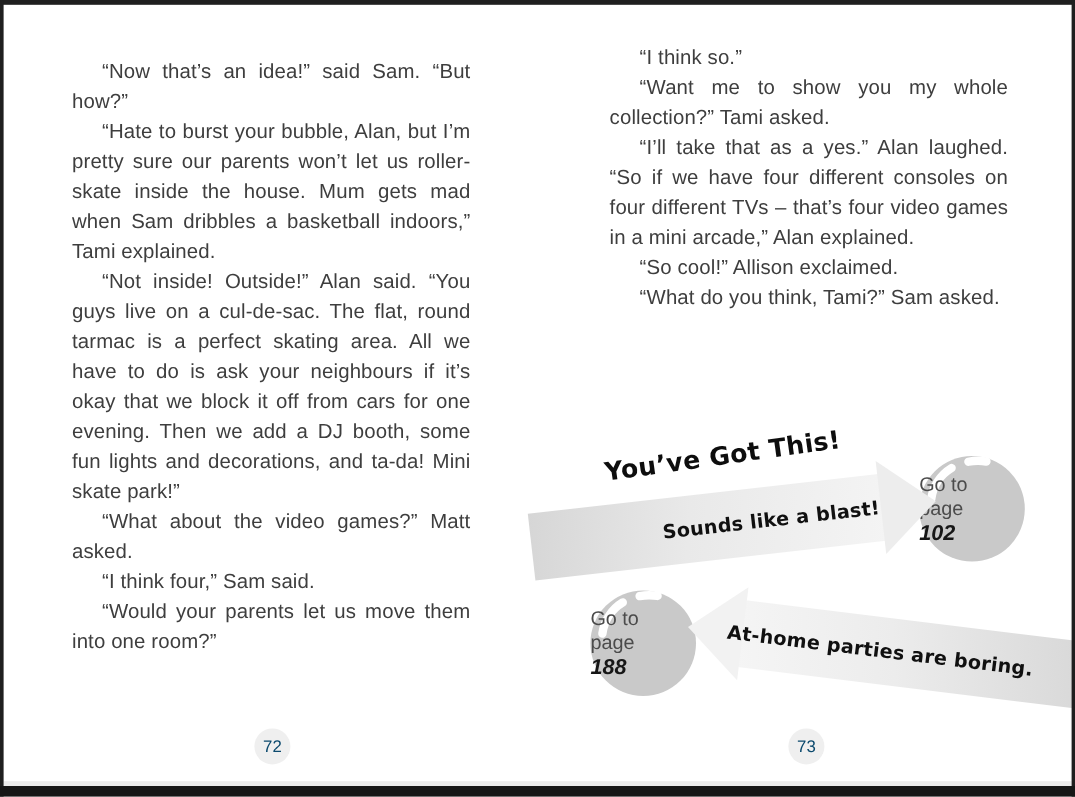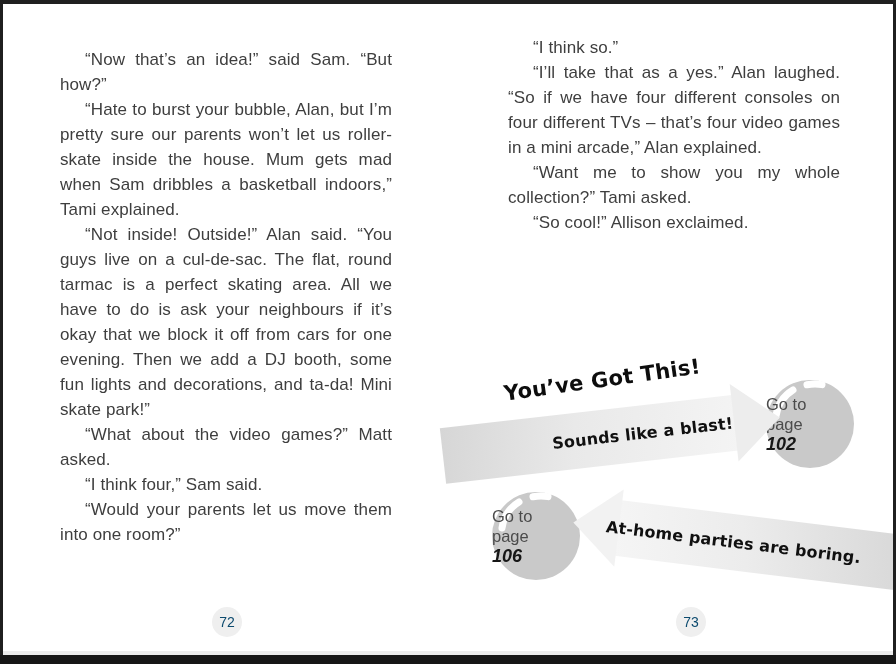--- a/index.html
+++ b/index.html
@@ -21,21 +21,21 @@
               letter-spacing: 0.1px; }
   .text-col p { margin: 0; text-indent: 25px; }
   .col-left  { left: 60px;  top: 47px; }
   .col-right { left: 508px; top: 35px; }
 
   
   .pnum { position: absolute; top: 607px; width: 30px; height: 30px; border-radius: 50%;
           background: #efefef; color: #0c4a6e; font-size: 14px;
           display: flex; align-items: center; justify-content: center; }
   .pnum-left  { left: 212px; }
-  .pnum-right { left: 676px; }
+  .pnum-right { left: 657px; }
 
   
   .ygt-heading { position: absolute; left: 503px; top: 368px;
                  font-family: "DejaVu Sans", sans-serif; font-weight: bold;
                  font-size: 21px; letter-spacing: 0.3px; color: #0d0d0d;
                  transform: rotate(-8deg); white-space: nowrap; z-index: 5; }
 
   .arrow { position: absolute; height: 56px; z-index: 10; }
   .arrow .lbl { position: absolute; top: 50%; transform: translateY(-50%);
                 font-family: "DejaVu Sans", sans-serif; font-weight: bold;
@@ -87,23 +87,24 @@
     <p>“What about the video games?” Matt asked.</p>
     <p>“I think four,” Sam said.</p>
     <p>“Would your parents let us move them into one room?”</p>
   </div>
   <div class="pnum pnum-left">72</div>
 </div>
 
 <div>
   <div class="text-col col-right">
     <p>“I think so.”</p>
+    <p>“Want me to show you my whole collection?” Tami asked.</p>
     <p>“I’ll take that as a yes.” Alan laughed. “So if we have four different consoles on four different TVs – that’s four video games in a mini arcade,” Alan explained.</p>
-    <p>“Want me to show you my whole collection?” Tami asked.</p>
     <p>“So cool!” Allison exclaimed.</p>
+    <p>“What do you think, Tami?” Sam asked.</p>
   </div>
 
   <div class="ygt-heading">You’ve Got This!</div>
 
   <div class="go-circle go-circle-102">
     <svg class="shine" viewBox="0 0 88 88">
       <path d="M10 36 A36 36 0 0 1 27 10" stroke="#ffffff" stroke-width="7" fill="none" stroke-linecap="round"></path>
       <path d="M41 4.8 A40 40 0 0 1 56 4.6" stroke="#ffffff" stroke-width="7" fill="none" stroke-linecap="round"></path>
     </svg>
     <div class="go-text">
@@ -114,21 +115,21 @@
   </div>
 
   <div class="go-circle go-circle-106">
     <svg class="shine" viewBox="0 0 88 88">
       <path d="M10 36 A36 36 0 0 1 27 10" stroke="#ffffff" stroke-width="7" fill="none" stroke-linecap="round"></path>
       <path d="M41 4.8 A40 40 0 0 1 56 4.6" stroke="#ffffff" stroke-width="7" fill="none" stroke-linecap="round"></path>
     </svg>
     <div class="go-text">
       <span>Go to</span>
       <span>page</span>
-      <span class="go-num">106</span>
+      <span class="go-num">188</span>
     </div>
   </div>
 
   <div class="arrow arrow-blast">
     <span class="lbl">Sounds like a blast!</span>
   </div>
 
   <div class="arrow arrow-boring">
     <span class="lbl">At-home parties are boring.</span>
   </div>

